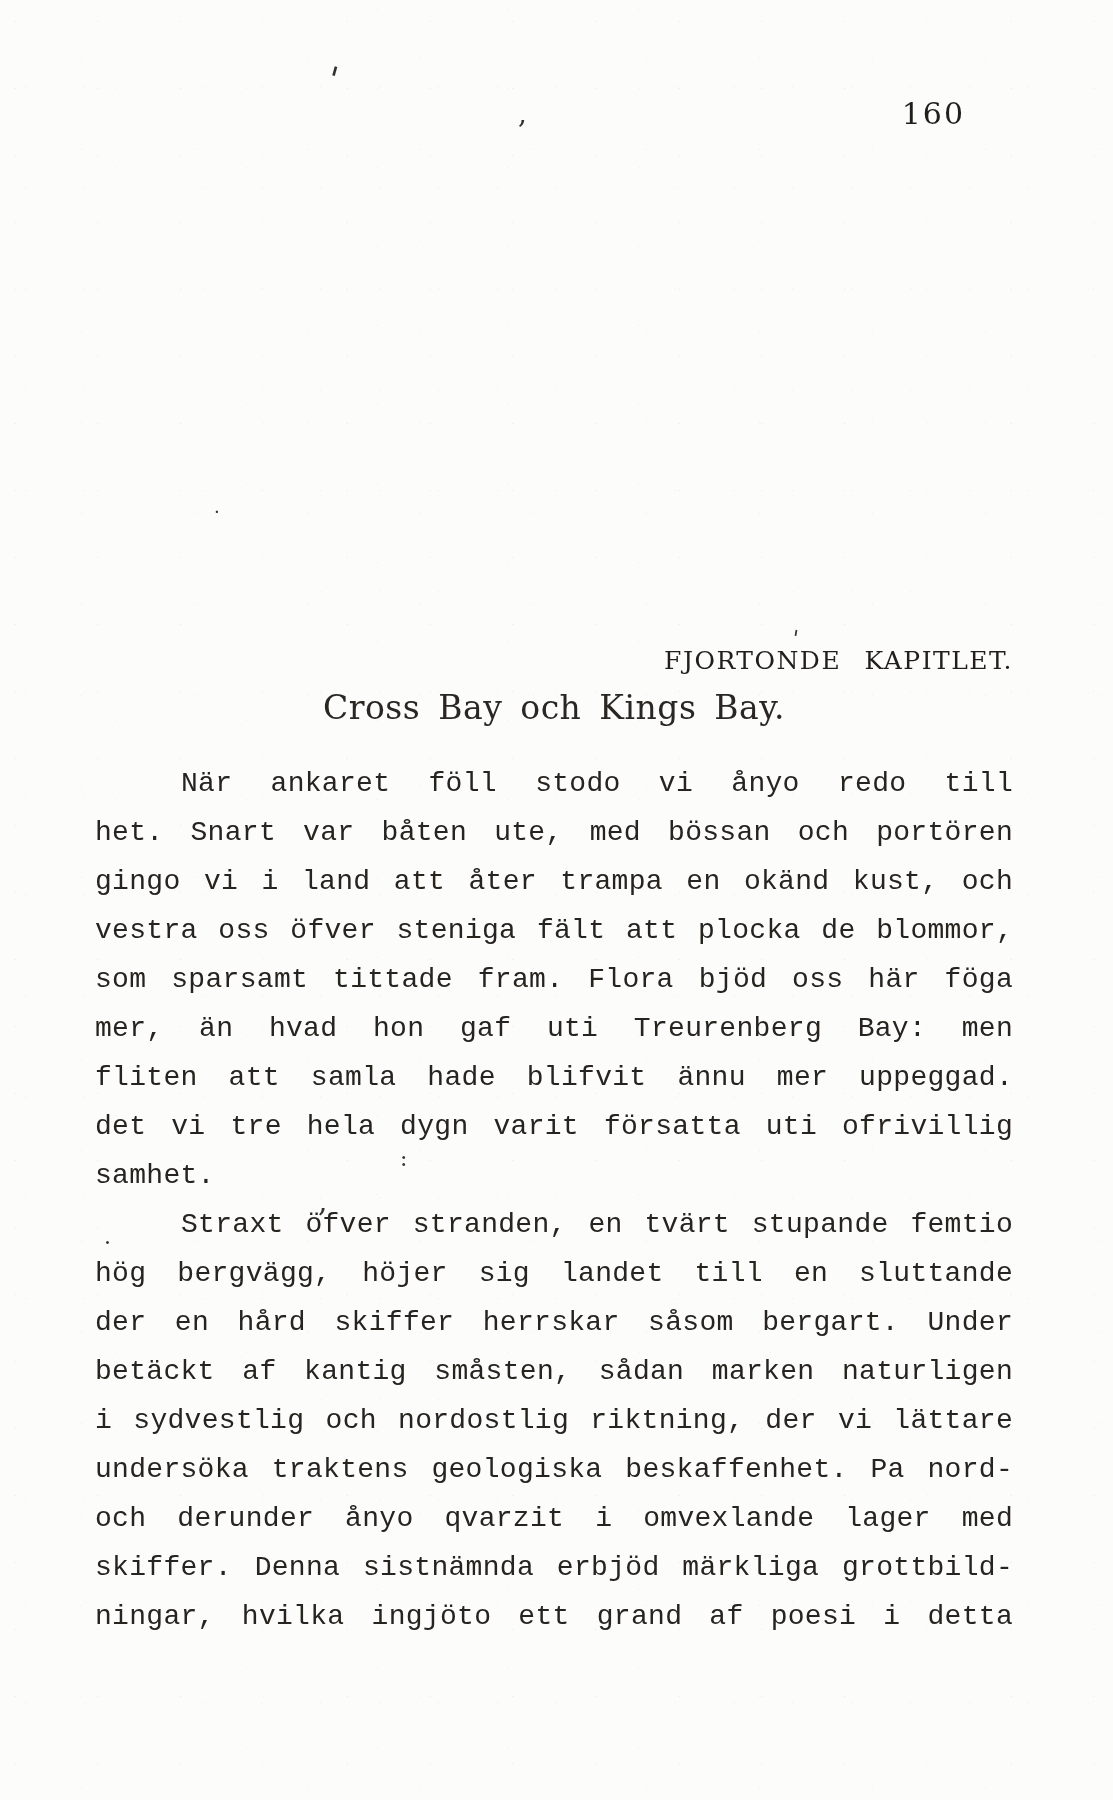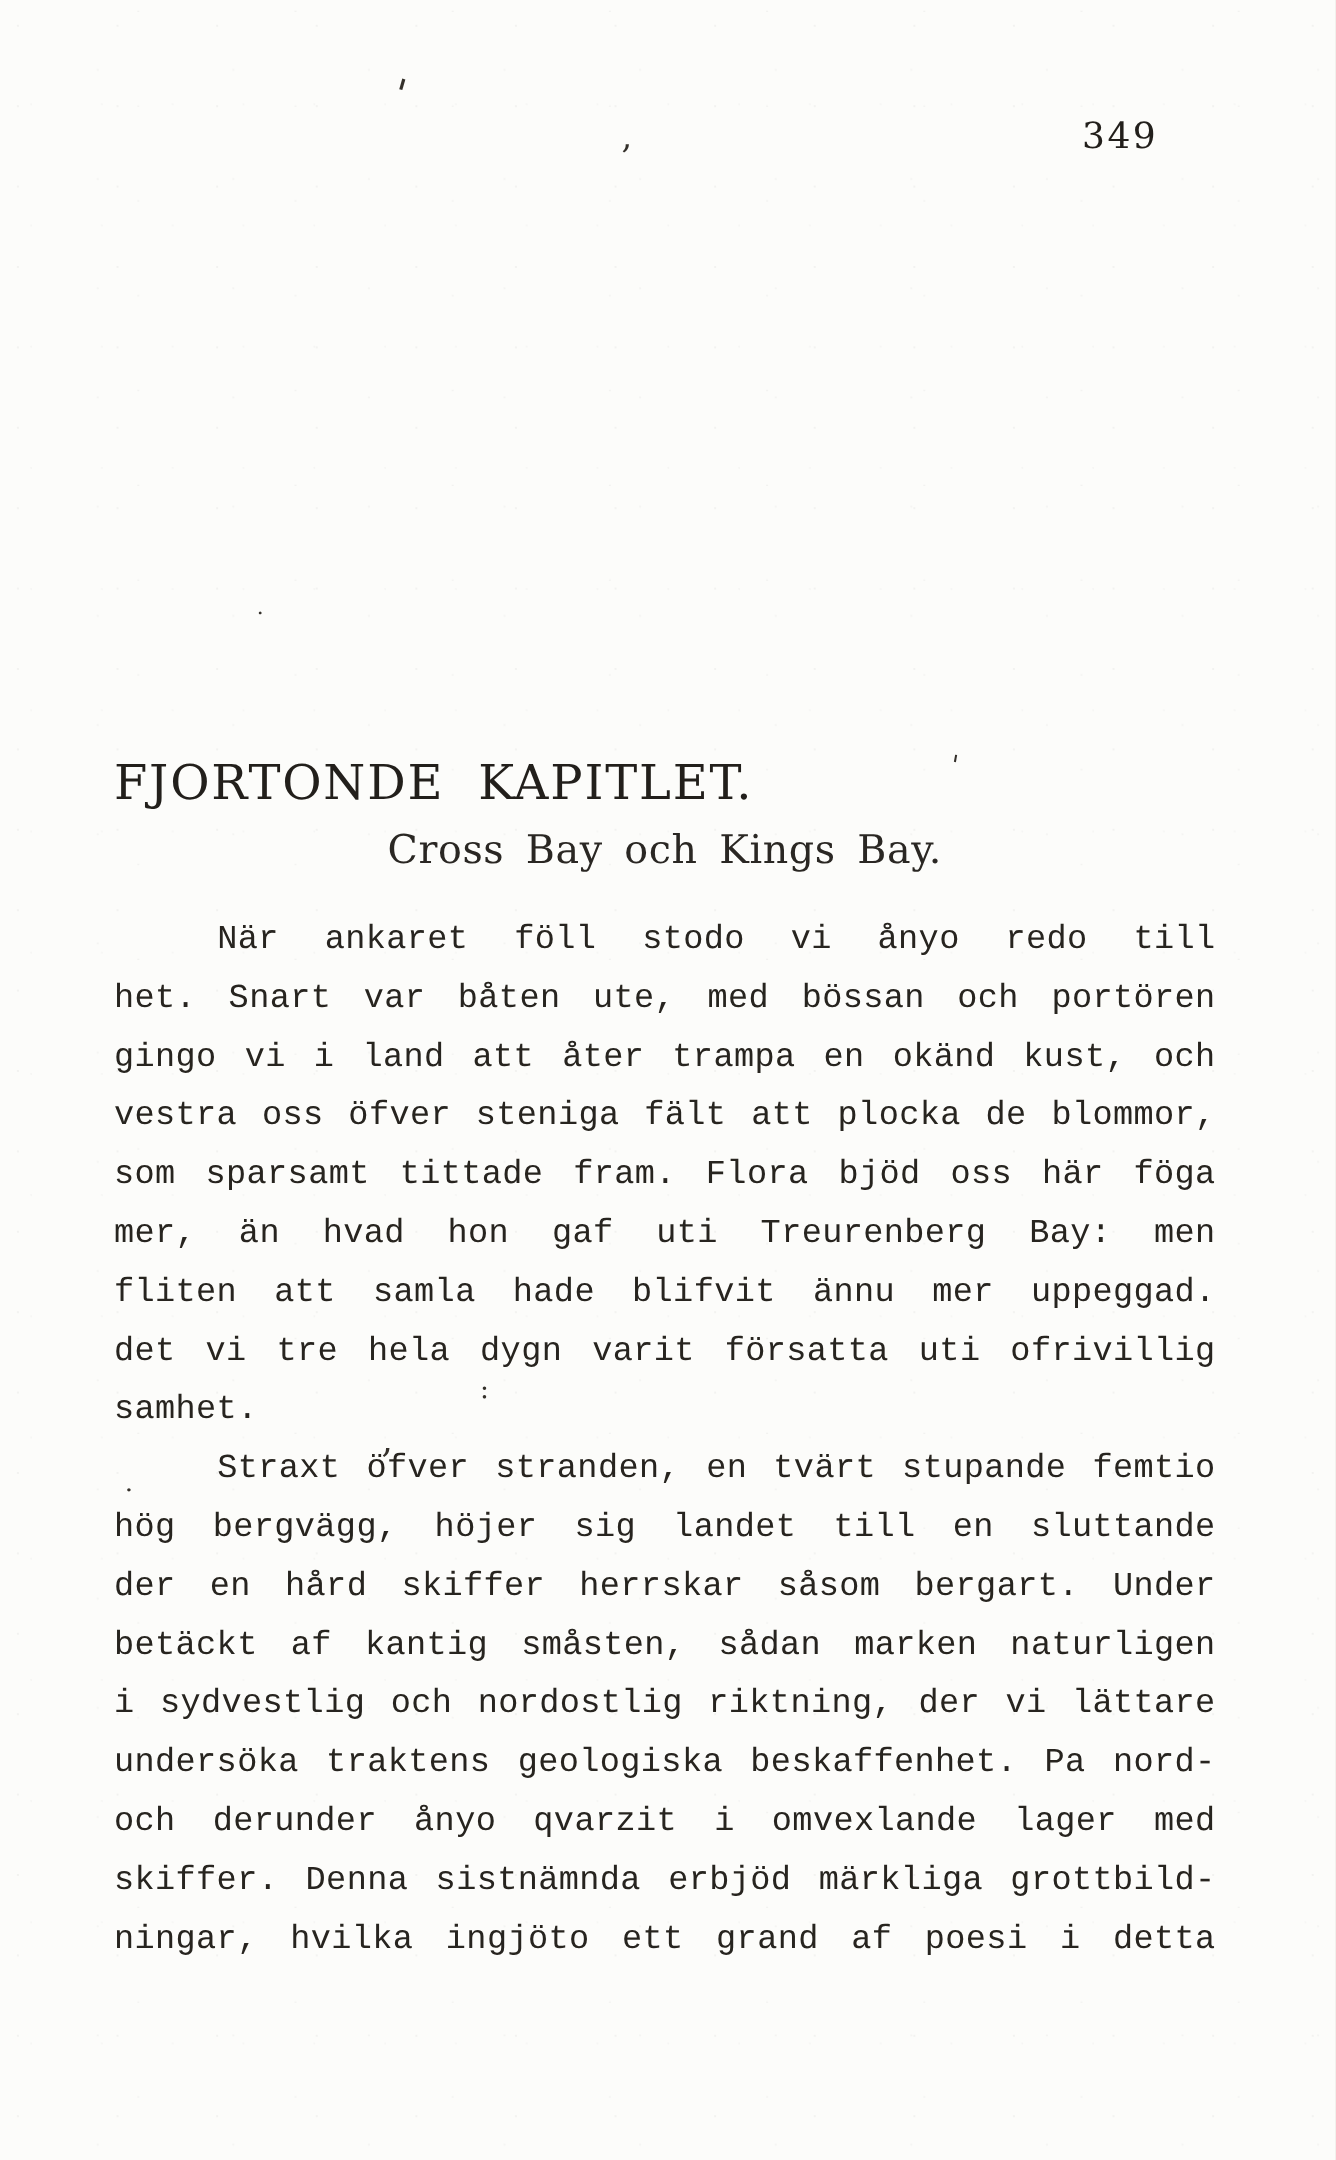--- a/index.html
+++ b/index.html
@@ -26,25 +26,25 @@
   .page-number {
     position: absolute;
     top: 96px;
     right: 148px;
     font-size: 30px;
     letter-spacing: 2px;
     color: #221f1b;
   }
   .chapter-heading {
     position: absolute;
-    top: 630px;
+    top: 646px;
     left: 95px;
     width: 918px;
-    text-align: left;
-    font-size: 40px;
+    text-align: right;
+    font-size: 25px;
     letter-spacing: 1.5px;
     word-spacing: 14px;
     white-space: nowrap;
     color: #221f1b;
   }
   .chapter-subtitle {
     position: absolute;
     top: 688px;
     left: 95px;
     width: 918px;
@@ -80,21 +80,21 @@
     color: #34302a;
     line-height: 1;
     pointer-events: none;
   }
 </style>
 </head>
 <body>
 
 <div class="page">
 
-  <div class="page-number">349</div>
+  <div class="page-number">160</div>
 
   <div class="chapter-heading">FJORTONDE  KAPITLET.</div>
 
   <div class="chapter-subtitle">Cross  Bay  och  Kings  Bay.</div>
 
   <div class="body-text" id="body-text">
       <div class="paragraph">
         <div class="line first">När ankaret föll stodo vi ånyo redo till verksam-</div>
         <div class="line">het. Snart var båten ute, med bössan och portören</div>
         <div class="line">gingo vi i land att åter trampa en okänd kust, och</div>

